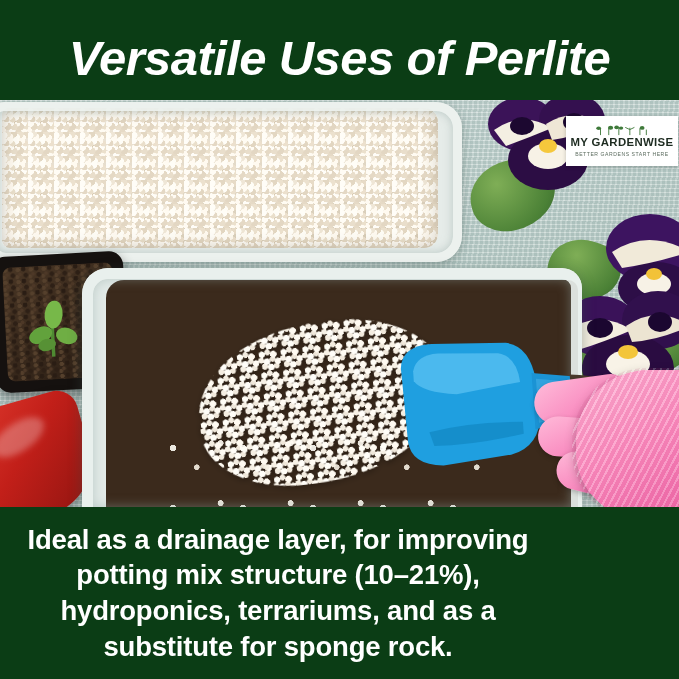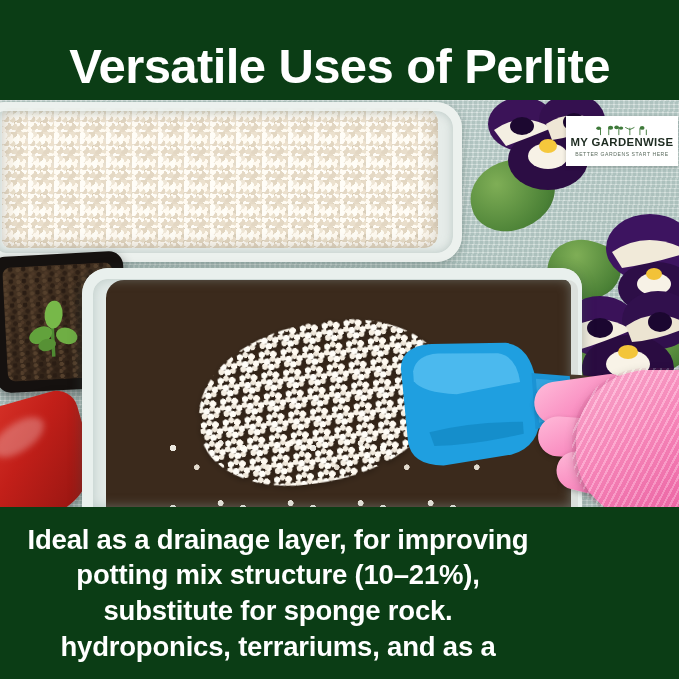--- a/index.html
+++ b/index.html
@@ -6,22 +6,22 @@
   html,body { width:679px; height:679px; overflow:hidden; background:#0b3d15; }
   body { font-family:"Liberation Sans", sans-serif; }
 
   .pin {
     position:relative; width:679px; height:679px;
     background:#0b3d15; overflow:hidden;
   }
 
   
   .header-band {
-    position:absolute; left:0; top:16px; width:679px; height:100px;
-    background:#0b3d15; display:flex; align-items:center; justify-content:center;
+    position:absolute; left:0; top:8px; width:679px; height:100px;
+    background:#0b3d15; display:flex; align-items:center; justify-content:center;font-style:italic;
   }
   .title {
     color:#ffffff; font-size:49px; font-weight:bold; letter-spacing:-0.6px;
     white-space:nowrap; line-height:1;
   }
 
   
   .photo {
     position:absolute; left:0; top:100px; width:679px; height:407px;
     overflow:hidden;
@@ -387,18 +387,18 @@
       </svg>
       <div class="logo-name">MY GARDENWISE</div>
       <div class="logo-tag">BETTER GARDENS START HERE</div>
     </div>
   </div>
 
   <div class="caption-band">
     <div class="caption">
       <span class="ln">Ideal as a drainage layer, for improving</span>
       <span class="ln">potting mix structure (10–21%),</span>
+      <span class="ln">hydroponics, terrariums, and as a</span>
       <span class="ln">substitute for sponge rock.</span>
-      <span class="ln">hydroponics, terrariums, and as a</span>
     </div>
   </div>
 
 </div>
 
 </body></html>

